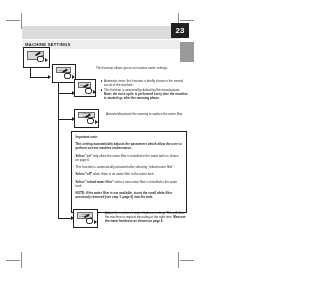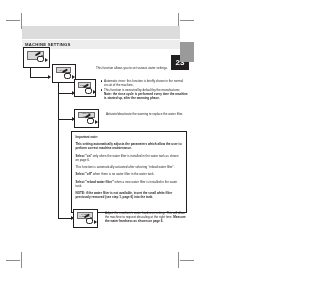--- a/index.html
+++ b/index.html
@@ -38,21 +38,20 @@
   .header-bar{
     position:absolute;left:22px;top:26px;width:158px;height:13px;
     background:#dcdcdc;
   }
   .page-badge{
     position:absolute;left:171px;top:23px;width:18px;height:15px;
     background:#231f20;color:#ffffff;
     font-size:8px;font-weight:bold;
     display:flex;align-items:center;justify-content:center;
     letter-spacing:0px;
-    margin-top:32px;
   }
   .section-bar{
     position:absolute;left:22px;top:40px;width:158px;height:9px;
     background:#ededed;
   }
   .section-title{
     position:absolute;left:25px;top:41px;
     font-size:4.2px;font-weight:bold;color:#231f20;
     letter-spacing:.25px;line-height:7px;
   }

